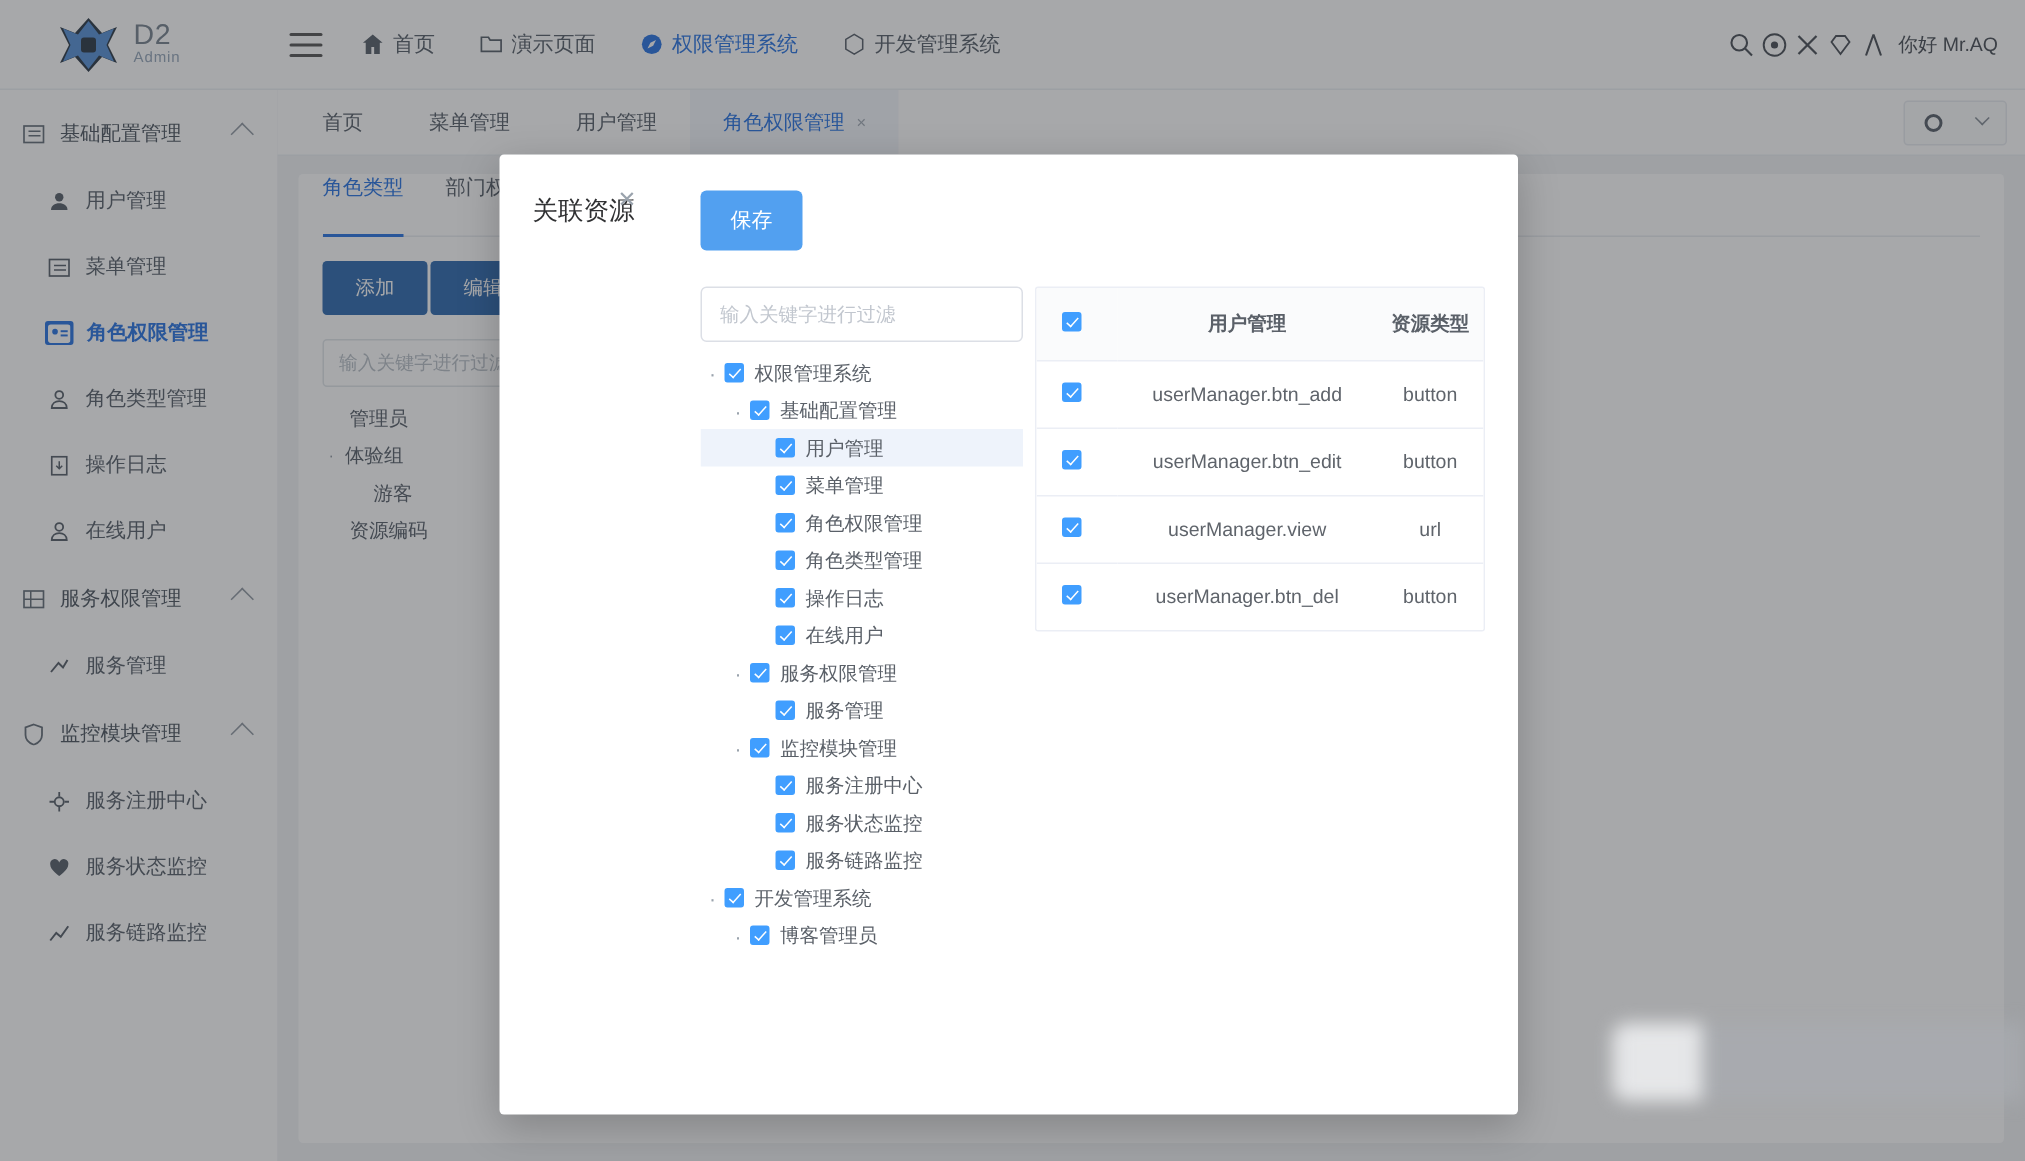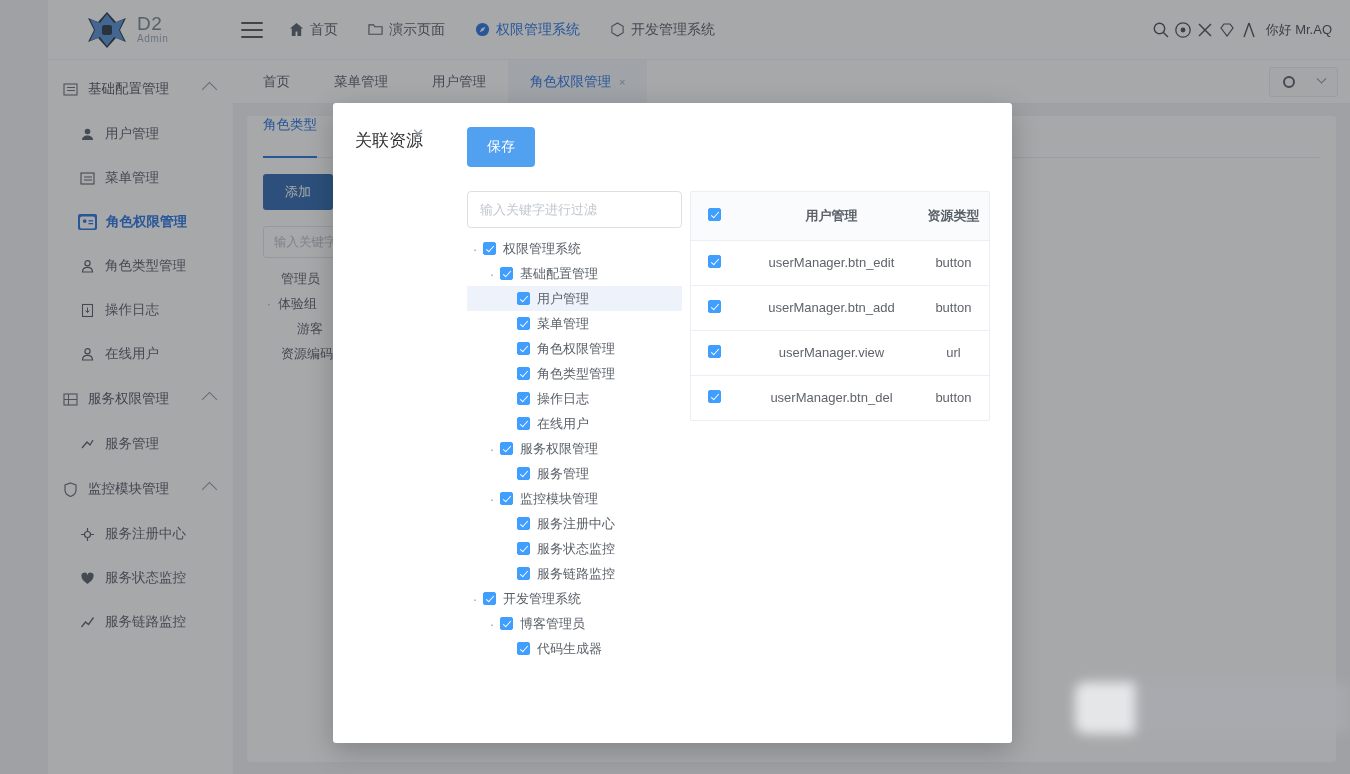--- a/index.html
+++ b/index.html
@@ -8,21 +8,20 @@
     font-family: "Liberation Sans", "DejaVu Sans", sans-serif;
     overflow: hidden;
     background: #f0f2f5;
   }
 
   
   #app-root {
     position: absolute; inset: 0;
     display: flex; flex-direction: column;
     background: #f0f2f5;
-    margin-left: 48px;
   }
 
   
   .header {
     height: 60px; flex: 0 0 60px;
     background: #ffffff;
     display: flex; align-items: center;
     padding: 0 18px 0 0;
     border-bottom: 1px solid #eceff3;
   }
@@ -607,52 +606,48 @@
           <div class="tree-row" style="padding-left:0px">
             <span class="tree-arrow">·</span>
             <span class="cb"></span>
             <span>开发管理系统</span>
           </div>
           <div class="tree-row" style="padding-left:17px">
             <span class="tree-arrow">·</span>
             <span class="cb"></span>
             <span>博客管理员</span>
           </div>
-          <div class="tree-row" style="padding-left:50px">
-            <span class="cb"></span>
-            <span>代码生成器</span>
-          </div>
 
         </div>
       </div>
 
       <div class="table-panel">
         <table>
           <thead>
             <tr>
               <th class="col-cb">
                 <span class="cb cell-cb"></span>
               </th>
               <th>用户管理</th>
               <th>资源类型</th>
             </tr>
           </thead>
           <tbody>
             <tr>
               <td class="col-cb">
                 <span class="cb cell-cb"></span>
               </td>
-              <td>userManager.btn_edit</td>
+              <td>userManager.btn_add</td>
               <td>button</td>
             </tr>
             <tr>
               <td class="col-cb">
                 <span class="cb cell-cb"></span>
               </td>
-              <td>userManager.btn_add</td>
+              <td>userManager.btn_edit</td>
               <td>button</td>
             </tr>
             <tr>
               <td class="col-cb">
                 <span class="cb cell-cb"></span>
               </td>
               <td>userManager.view</td>
               <td>url</td>
             </tr>
             <tr>

